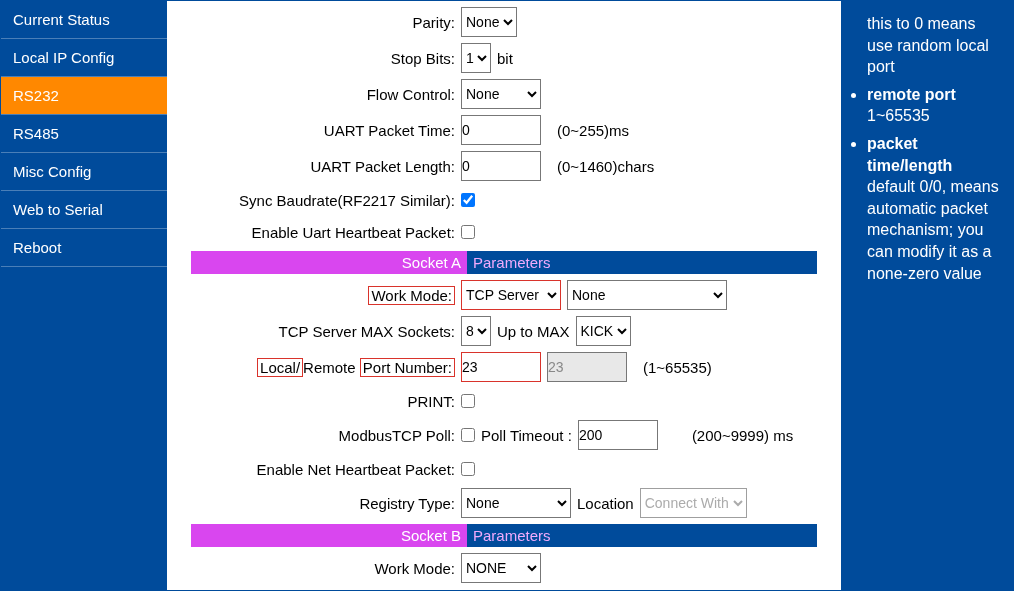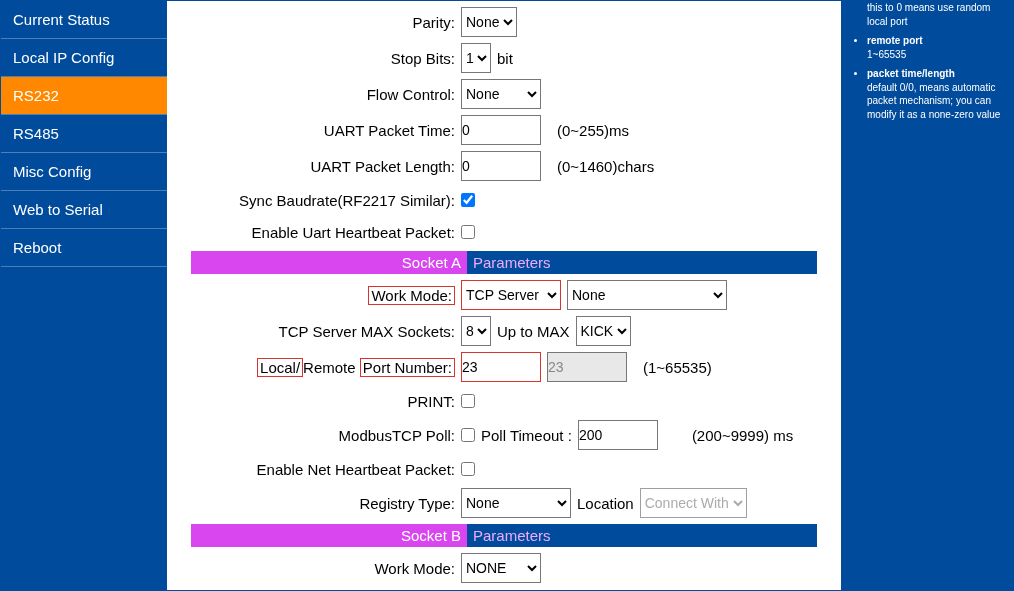--- a/index.html
+++ b/index.html
@@ -32,21 +32,21 @@
   
   .red-box { border: 1px solid #d9332b; padding: 0 2px; }
   .red-box-input { border: 1px solid #d9332b !important; }
   
   .btn-row { text-align: center; margin-top: 12px; }
   .btn { 
     display: inline-block; padding: 3px 18px; border: 1px solid #888; 
     background: #efefef; cursor: pointer; font-size: 14px; margin: 0 3px;
   }
   
-  .helpbar { width: 172px; background: #004b9b; color: #fff; font-size: 10px; padding: 0 10px 10px; }
+  .helpbar { width: 172px; background: #004b9b; color: #fff; font-size: 16px; padding: 12px 10px 10px; }
   .helpbar ul { list-style: disc; padding-left: 16px; }
   .helpbar li { margin: 6px 0; line-height: 1.35; }
   .helpbar b { font-weight: bold; }
   
   .gray-text { color: #888; }
 </style>
 </head>
 <body>
 
 <div class="page">

